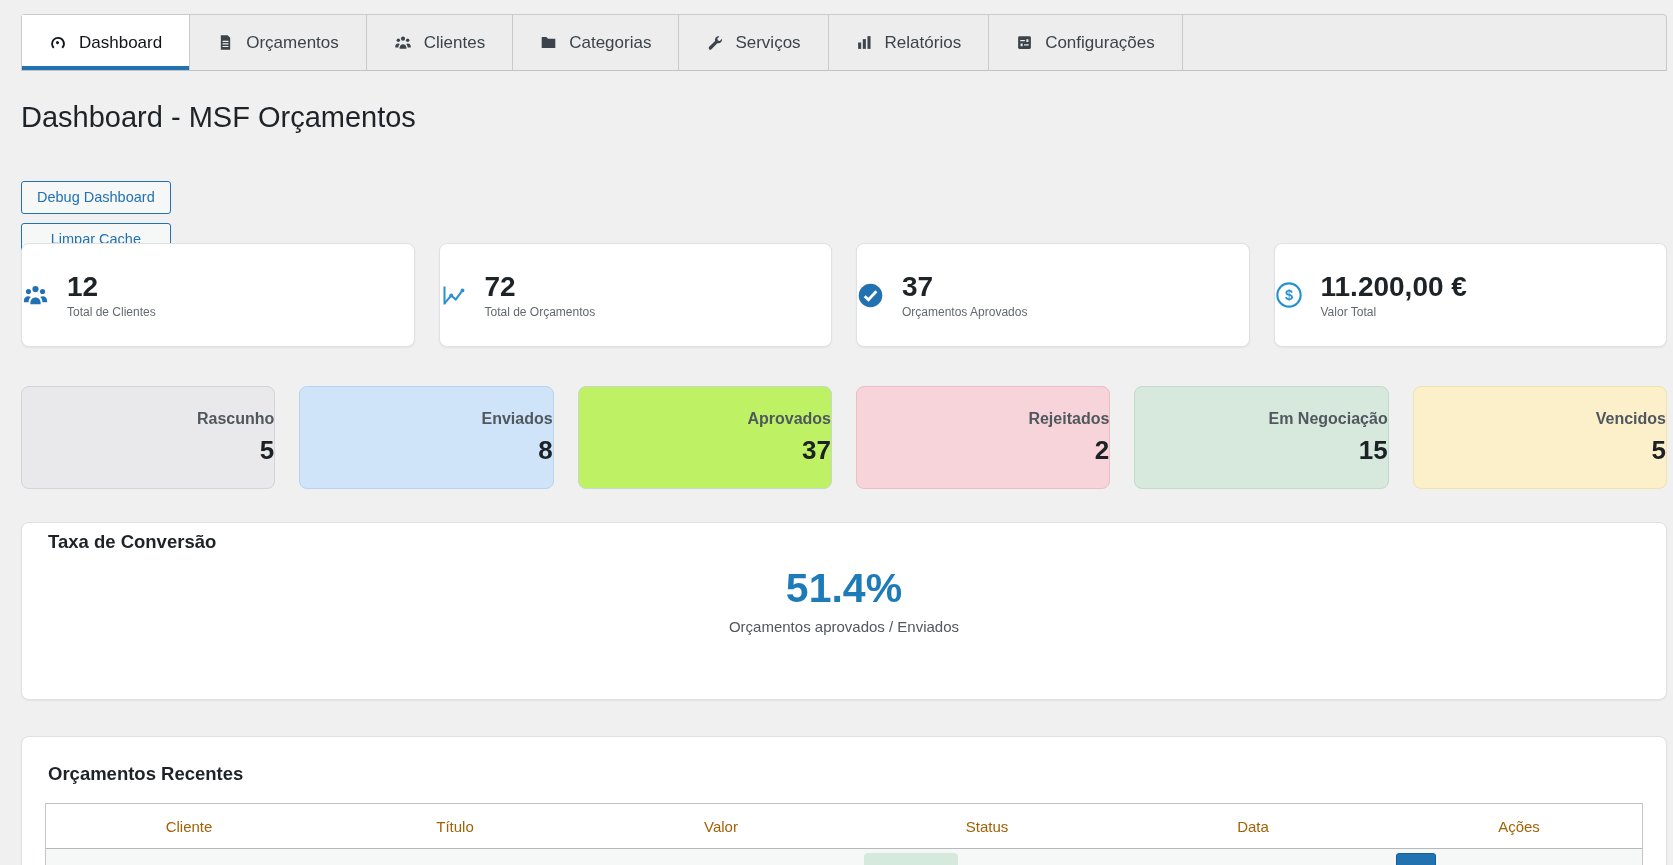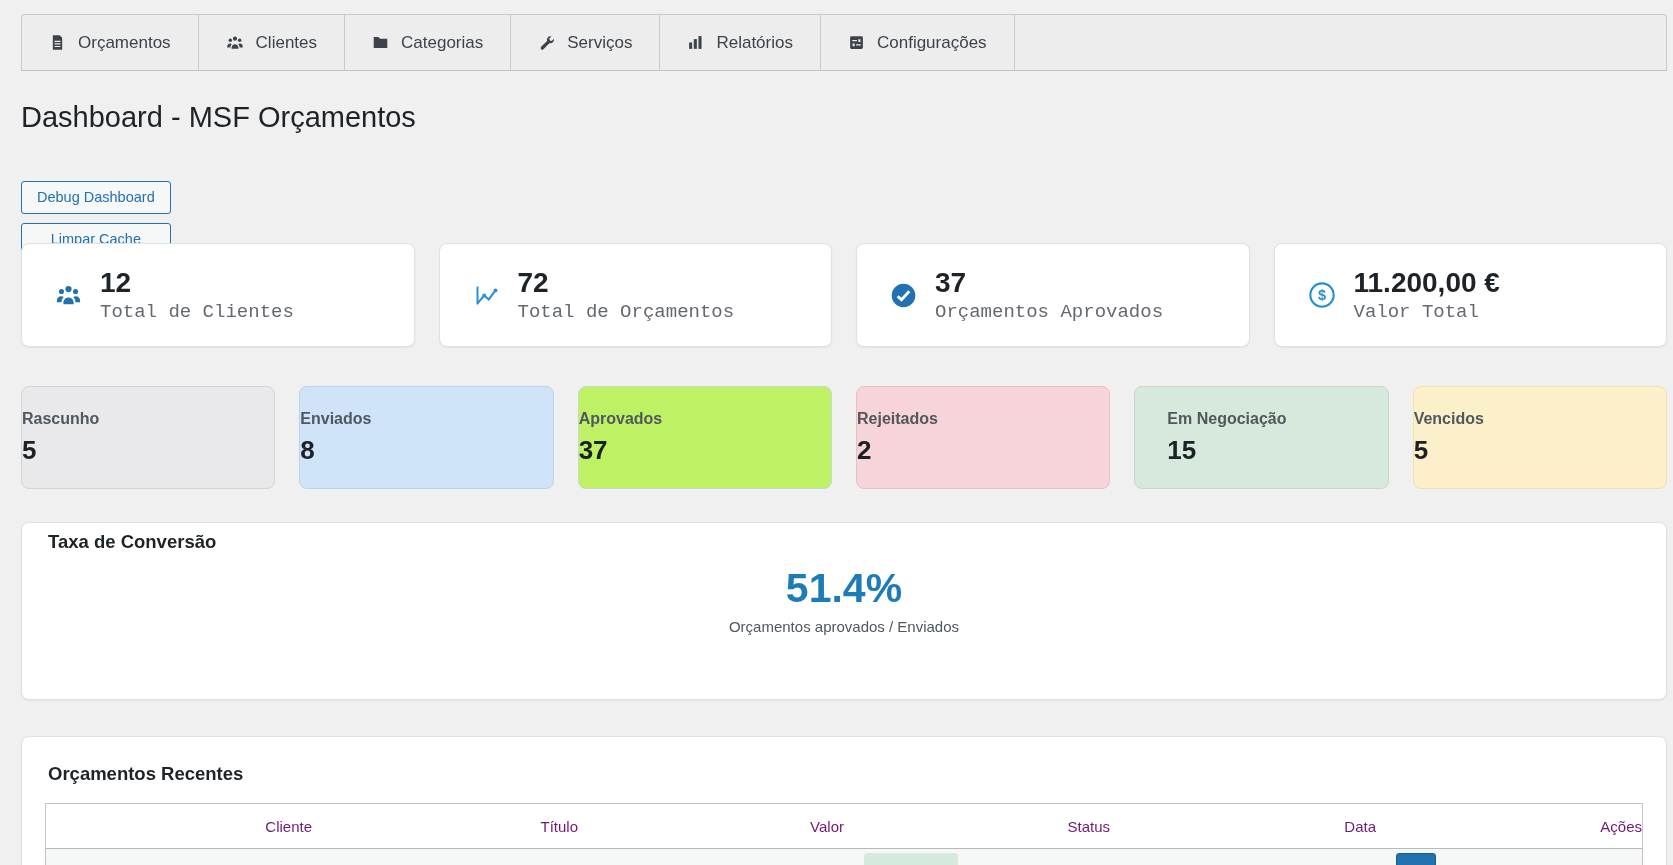--- a/index.html
+++ b/index.html
@@ -19,60 +19,67 @@
   
   .page-title{position:absolute;left:21px;top:101px;font-size:29px;font-weight:400;color:#1d2327;margin:0;}
   .btn-row{position:absolute;left:21px;top:181px;display:flex;gap:9px;flex-direction:column;}
   .btn{background:#f6f7f7;border:1px solid #2271b1;color:#2271b1;border-radius:3px;
     padding:7px 15px;font-size:14.5px;font-family:inherit;cursor:pointer;line-height:1.2;}
 
   
   .cards{position:absolute;left:21px;top:243px;width:1646px;height:104px;display:grid;
     grid-template-columns:repeat(4,1fr);gap:24px;}
   .card{background:#fff;border:1px solid #e0e1e3;border-radius:8px;box-shadow:0 1px 2px rgba(0,0,0,.06);
-    display:flex;align-items:center;gap:18px;padding-left:33px;box-sizing:border-box;}
+    display:flex;align-items:center;gap:18px;box-sizing:border-box;}
   .card .txt{display:flex;flex-direction:column;}
   .card .num{font-size:28px;font-weight:700;color:#1d2327;line-height:1.15;}
-  .card .lbl{font-size:19px;color:#646970;margin-top:2px;font-family:Liberation Mono, monospace;}
+  .card .lbl{font-size:12px;color:#646970;margin-top:2px;}
 
   
   .statuses{position:absolute;left:21px;top:386px;width:1646px;height:103px;display:grid;
     grid-template-columns:repeat(6,1fr);gap:24px;}
   .status{border:1px solid transparent;border-radius:8px;display:flex;flex-direction:column;
-    align-items:flex-start;justify-content:center;gap:7px;box-sizing:border-box;}
+    align-items:flex-end;justify-content:center;gap:7px;box-sizing:border-box;}
   .status .lbl{font-size:16px;font-weight:600;color:#50575e;}
   .status .num{font-size:26px;font-weight:700;color:#1b2124;}
 
   
   .conv-card{position:absolute;left:21px;top:522px;width:1646px;height:178px;background:#fff;
     border:1px solid #e0e1e3;border-radius:8px;box-shadow:0 1px 2px rgba(0,0,0,.06);
     box-sizing:border-box;padding:8px 26px;}
   .conv-card h2{margin:0;font-size:18.5px;font-weight:700;color:#1d2327;}
   .conv-pct{text-align:center;font-size:41px;font-weight:700;margin-top:13px;line-height:1.1;}
   .conv-sub{text-align:center;font-size:15px;color:#50575e;margin-top:7px;}
 
   
   .recent-card{position:absolute;left:21px;top:736px;width:1646px;height:260px;background:#fff;
     border:1px solid #e0e1e3;border-radius:8px;box-shadow:0 1px 2px rgba(0,0,0,.06);
     box-sizing:border-box;padding:26px 23px 0;}
   .recent-card h2{margin:0 0 18px 3px;font-size:18.5px;font-weight:700;color:#1d2327;}
   .table{border:1px solid #c3c4c7;}
   .thead{display:grid;grid-template-columns:repeat(6,1fr);background:#fff;border-bottom:1px solid #b6b9bc;}
-  .th{padding:14px 0 13px 20px;font-size:15px;color:#701a75;font-weight:400;text-align:right;}
+  .th{padding:14px 0 13px 20px;font-size:15px;color:#a16207;font-weight:400;text-align:center;}
   .trow{display:grid;grid-template-columns:repeat(6,1fr);background:#f6f7f7;height:42px;align-items:start;}
   .td{padding:4px 0 0 20px;}
   .badge{display:inline-block;width:94px;height:26px;border-radius:4px;}
   .row-btn{display:inline-block;width:38px;height:30px;border-radius:3px;border:1px solid #135e96;cursor:pointer;}
 </style>
 </head>
 <body>
 
 <div class="stage">
 
   <nav class="nav-wrap">
+    <div class="tab active">
+      <svg width="18" height="18" viewBox="0 0 20 20" fill="#101517">
+        <path d="M10 3.2A7.6 7.6 0 002.4 10.8c0 2.05.81 3.9 2.12 5.27l1.53-1.46A5.5 5.5 0 0110 5.3a5.5 5.5 0 013.95 9.3l1.53 1.46a7.6 7.6 0 00-5.48-12.86z"></path>
+        <path d="M14.6 7.3l-3.5 2.9a1.7 1.7 0 10-1 1l4.5-3.9z"></path>
+      </svg>
+      <span>Dashboard</span>
+    </div>
     <div class="tab">
       <svg width="17" height="17" viewBox="0 0 20 20" fill="#3c434a">
         <path d="M4.5 1.5h8l3 3v14h-11z"></path>
         <path fill="#ededee" d="M6.5 8h7v1.4h-7zM6.5 11h7v1.4h-7zM6.5 14h7v1.4h-7z"></path>
       </svg>
       <span>Orçamentos</span>
     </div>
     <div class="tab">
       <svg width="18" height="18" viewBox="0 0 20 20" fill="#3c434a">
         <circle cx="10" cy="5.2" r="2.3"></circle>

